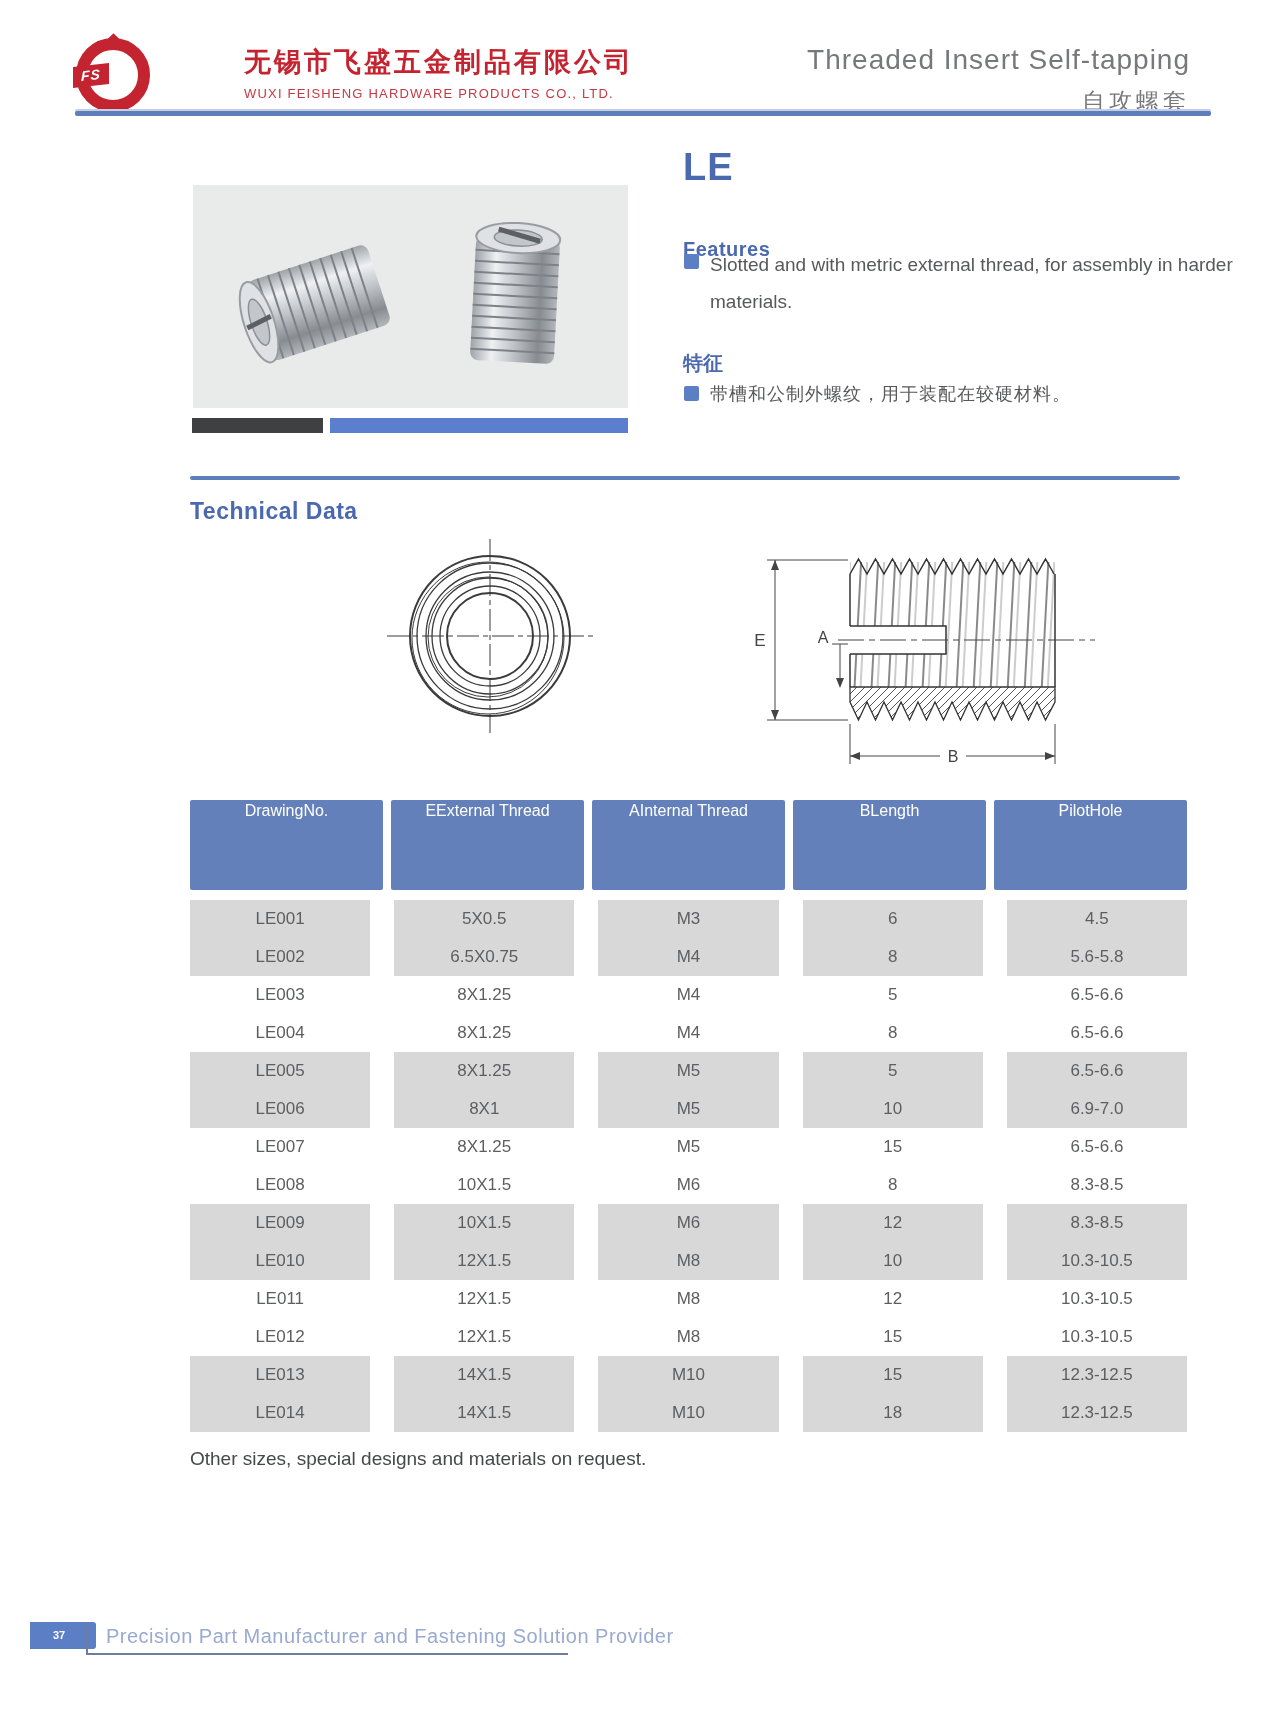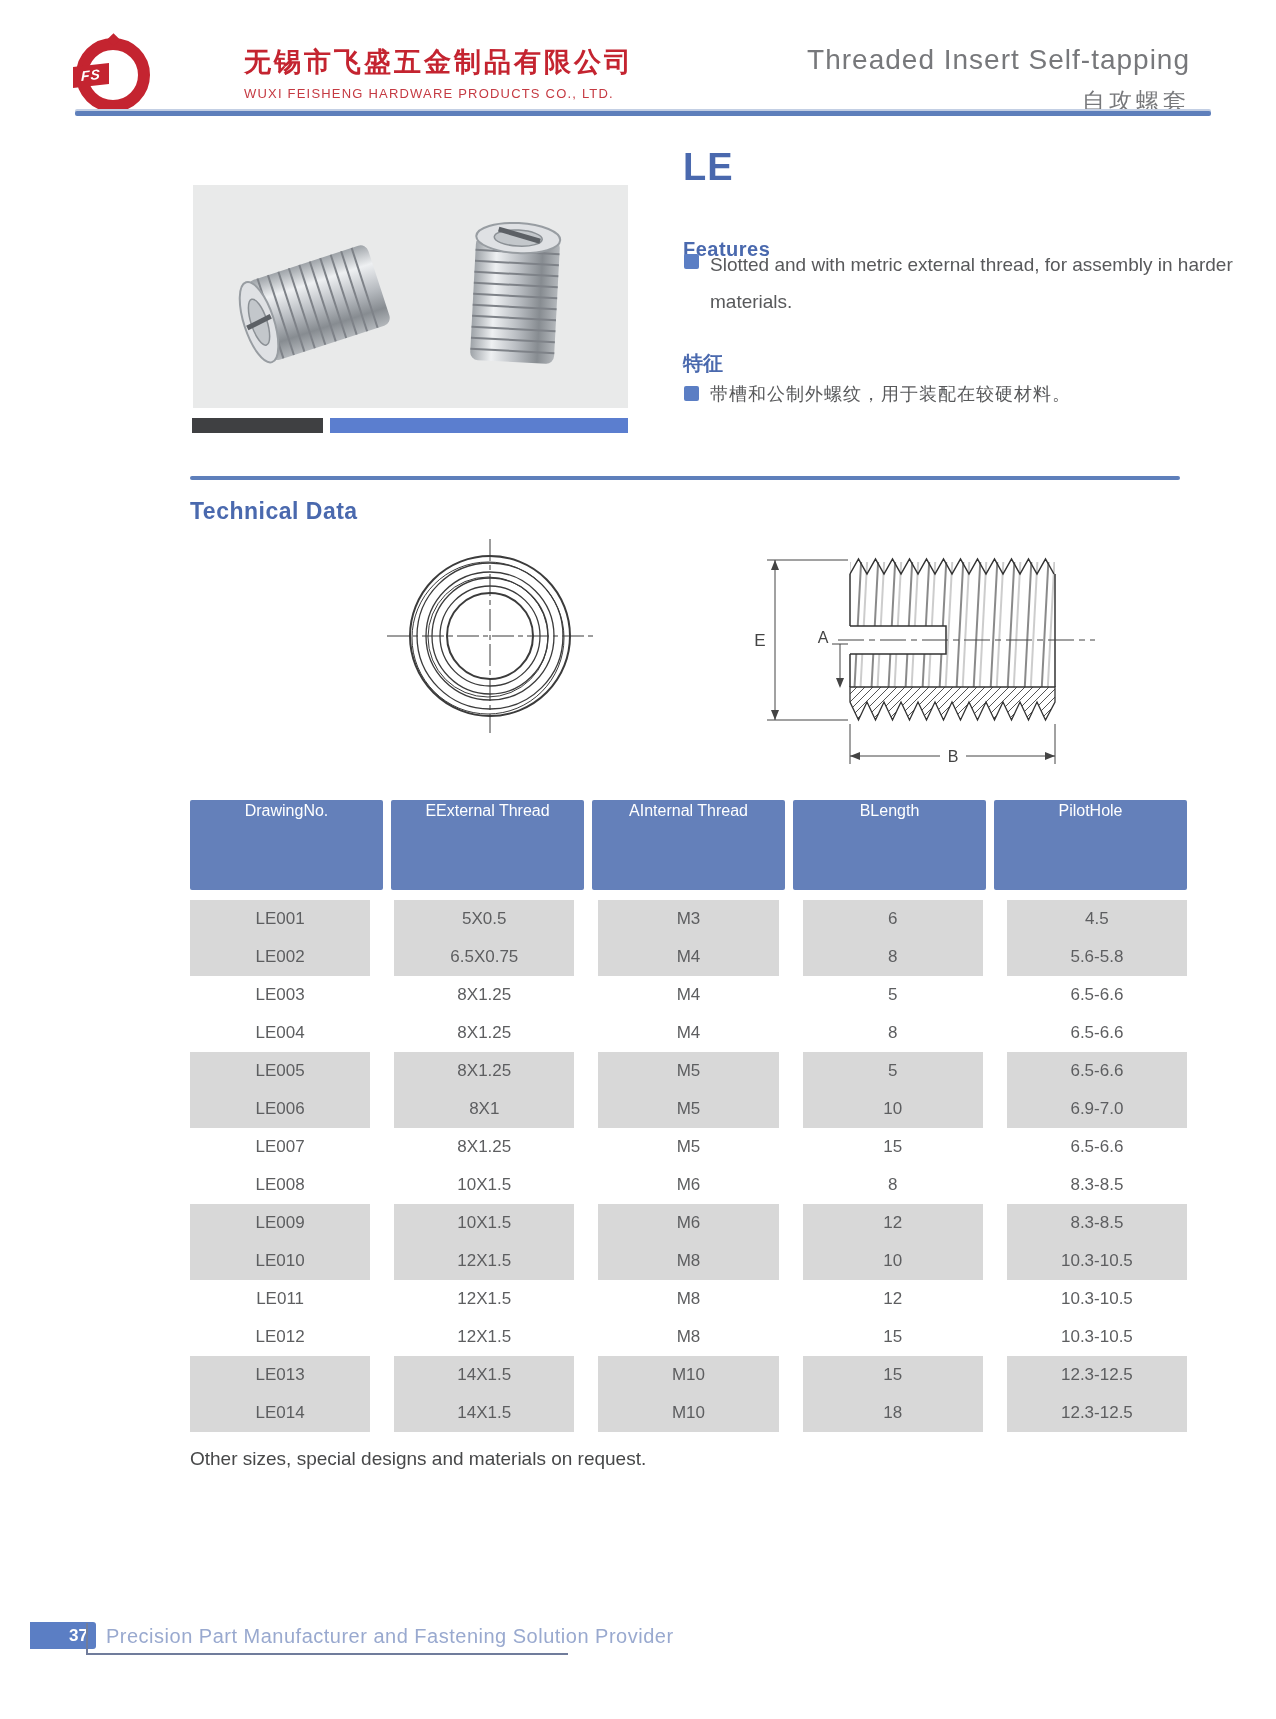--- a/index.html
+++ b/index.html
@@ -47,21 +47,21 @@
   .thead{display:grid;grid-template-columns:repeat(5,1fr);column-gap:8px;height:90px;margin-bottom:10px;}
   .thcell{background:#6480ba;color:#ffffff;font-size:16px;line-height:21px;text-align:center;
     display:flex;justify-content:center;border-radius:2px;}
   .trow{display:grid;grid-template-columns:repeat(5,1fr);column-gap:24px;height:38px;}
   .tcell{display:flex;align-items:center;justify-content:center;font-size:17px;color:#5d5e60;background:#ffffff;}
   .trow.shaded .tcell{background:#d8d8d8;}
   .note{position:absolute;left:190px;top:1448px;font-size:19px;color:#474849;}
 
   
   .page-badge{position:absolute;left:30px;top:1622px;width:66px;height:27px;background:#5b7ec4;border-radius:0 3px 3px 0;
-    color:#fff;font-weight:bold;font-size:17px;text-align:right;line-height:27px;padding-right:8px;box-sizing:border-box;}
+    color:#fff;font-weight:bold;font-size:11px;text-align:center;line-height:27px;padding-right:8px;box-sizing:border-box;}
   .tagline-box{position:absolute;left:86px;top:1623px;width:480px;height:30px;border-left:2px solid #707c9b;border-bottom:2px solid #707c9b;}
   .tagline{position:absolute;left:18px;top:2px;font-size:20px;color:#99a9cf;letter-spacing:0.5px;white-space:nowrap;}
 </style>
 </head>
 <body>
 
 <div class="page">
 
   <div class="logo">
     <div class="ring"></div>

